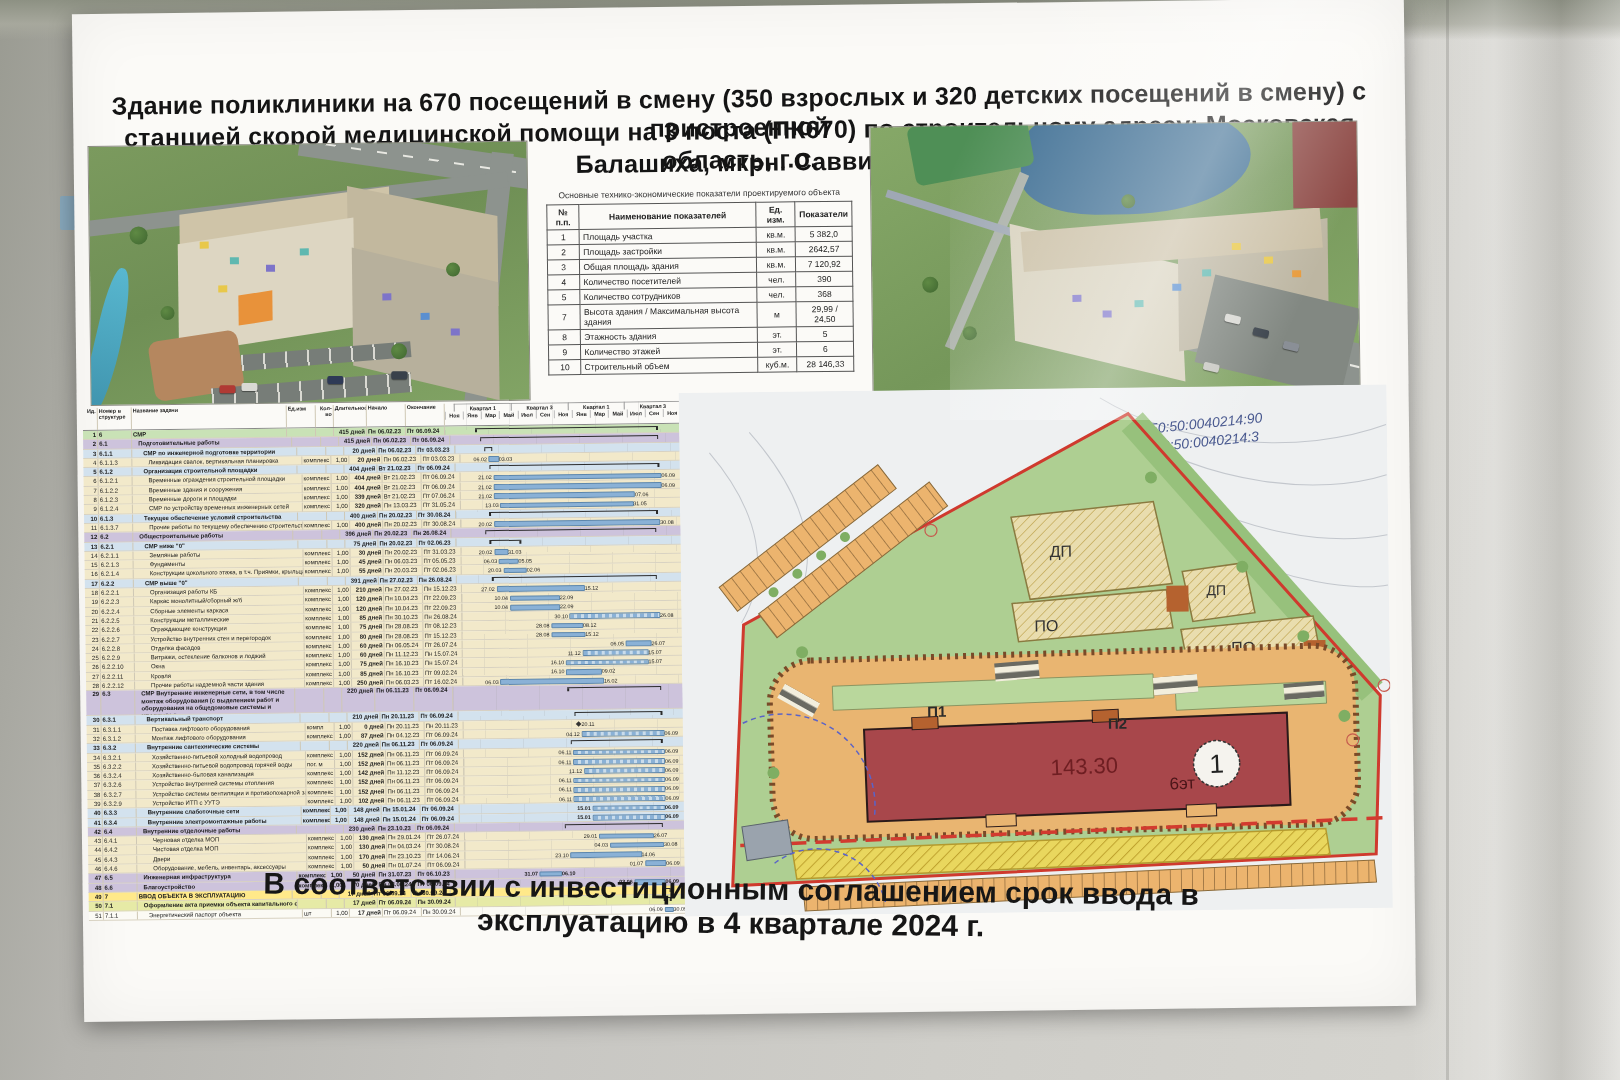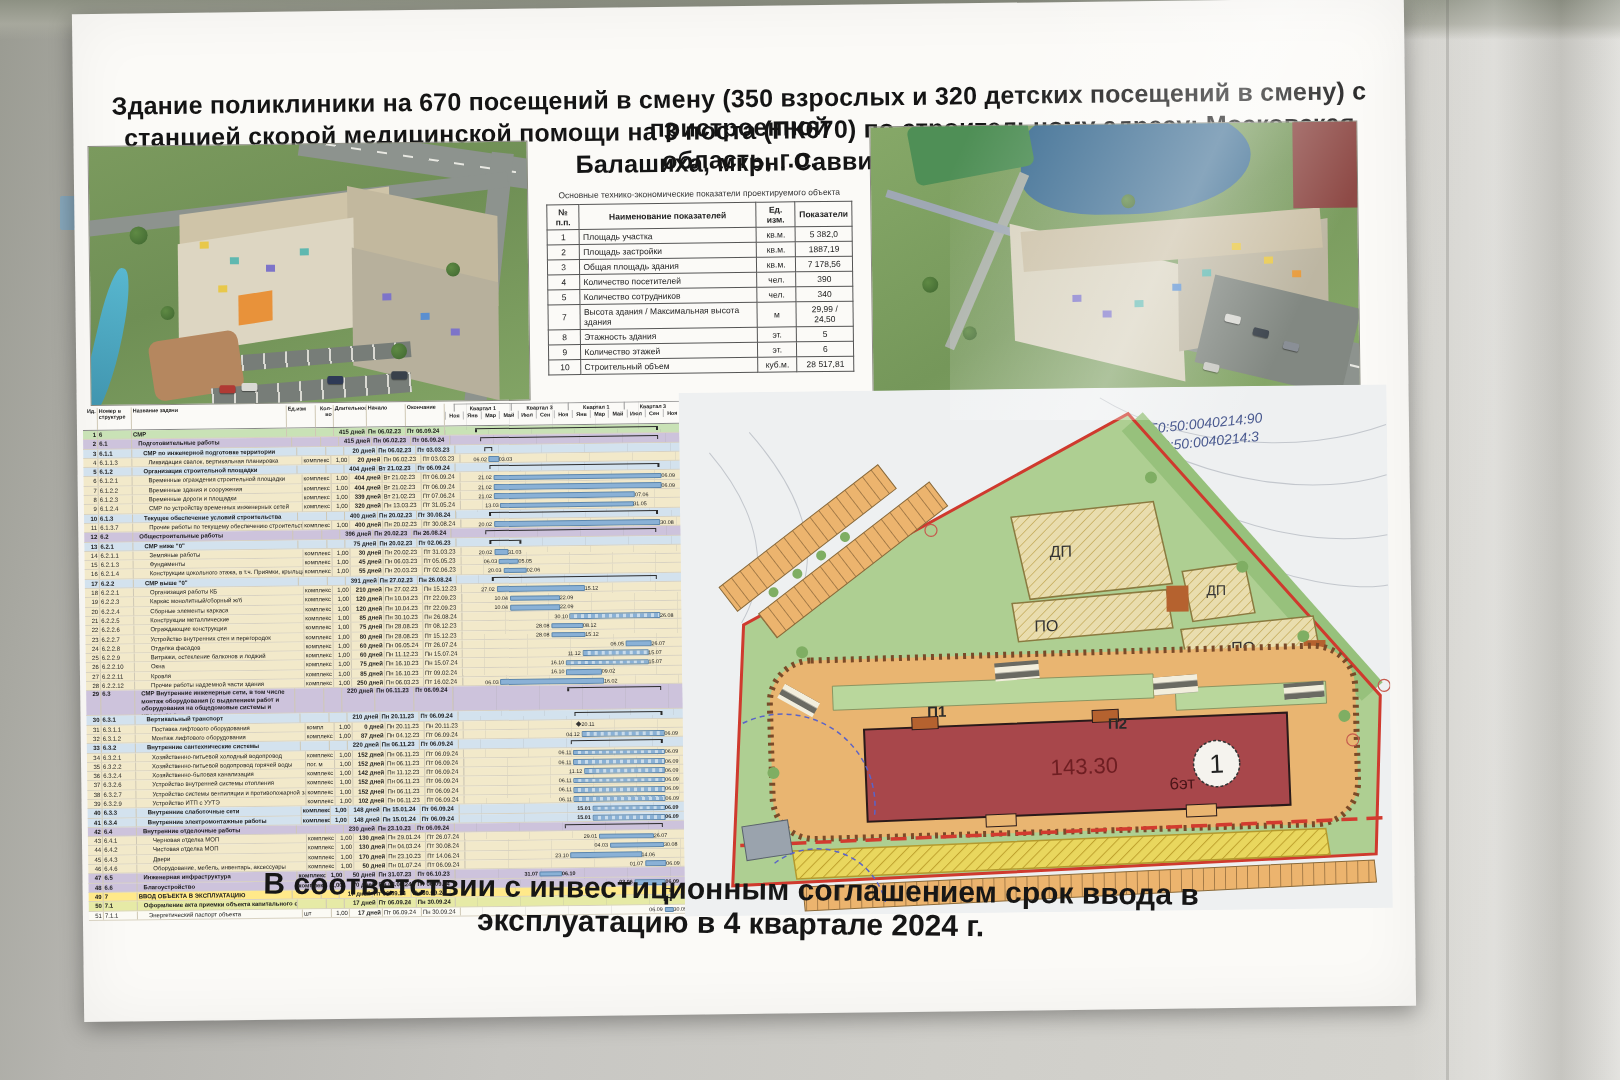--- a/index.html
+++ b/index.html
@@ -144,39 +144,39 @@
           <tr>
             <td class="c">1</td>
             <td class="">Площадь участка</td>
             <td class="c">кв.м.</td>
             <td class="c">5 382,0</td>
           </tr>
           <tr>
             <td class="c">2</td>
             <td class="">Площадь застройки</td>
             <td class="c">кв.м.</td>
-            <td class="c">1887,19</td>
+            <td class="c">2642,57</td>
           </tr>
           <tr>
             <td class="c">3</td>
             <td class="">Общая площадь здания</td>
             <td class="c">кв.м.</td>
-            <td class="c">7 178,56</td>
+            <td class="c">7 120,92</td>
           </tr>
           <tr>
             <td class="c">4</td>
             <td class="">Количество посетителей</td>
             <td class="c">чел.</td>
             <td class="c">390</td>
           </tr>
           <tr>
             <td class="c">5</td>
             <td class="">Количество сотрудников</td>
             <td class="c">чел.</td>
-            <td class="c">340</td>
+            <td class="c">368</td>
           </tr>
           <tr>
             <td class="c">7</td>
             <td class="">Высота здания / Максимальная высота здания</td>
             <td class="c">м</td>
             <td class="c">29,99 / 24,50</td>
           </tr>
           <tr>
             <td class="c">8</td>
             <td class="">Этажность здания</td>
@@ -186,21 +186,21 @@
           <tr>
             <td class="c">9</td>
             <td class="">Количество этажей</td>
             <td class="c">эт.</td>
             <td class="c">6</td>
           </tr>
           <tr>
             <td class="c">10</td>
             <td class="">Строительный объем</td>
             <td class="c">куб.м.</td>
-            <td class="c">28 517,81</td>
+            <td class="c">28 146,33</td>
           </tr>
         </tbody>
     </table>
   </div>
 
   <div class="render" id="render-right">
     <div style="position:absolute;left:150px;top:-20px;width:230px;height:110px;background:#3f6f94;border-radius:46% 54% 62% 38%;"></div>
     <div style="position:absolute;left:40px;top:-10px;width:120px;height:60px;background:#4f8f56;border-radius:8px;transform:rotate(-10deg);"></div>
     <div class="road" style="left:110px;top:40px;width:10px;height:190px;transform:rotate(24deg);background:#aab0a8;"></div>
     <div class="road" style="left:10px;top:96px;width:220px;height:8px;transform:rotate(18deg);background:#9fa8b4;"></div>

